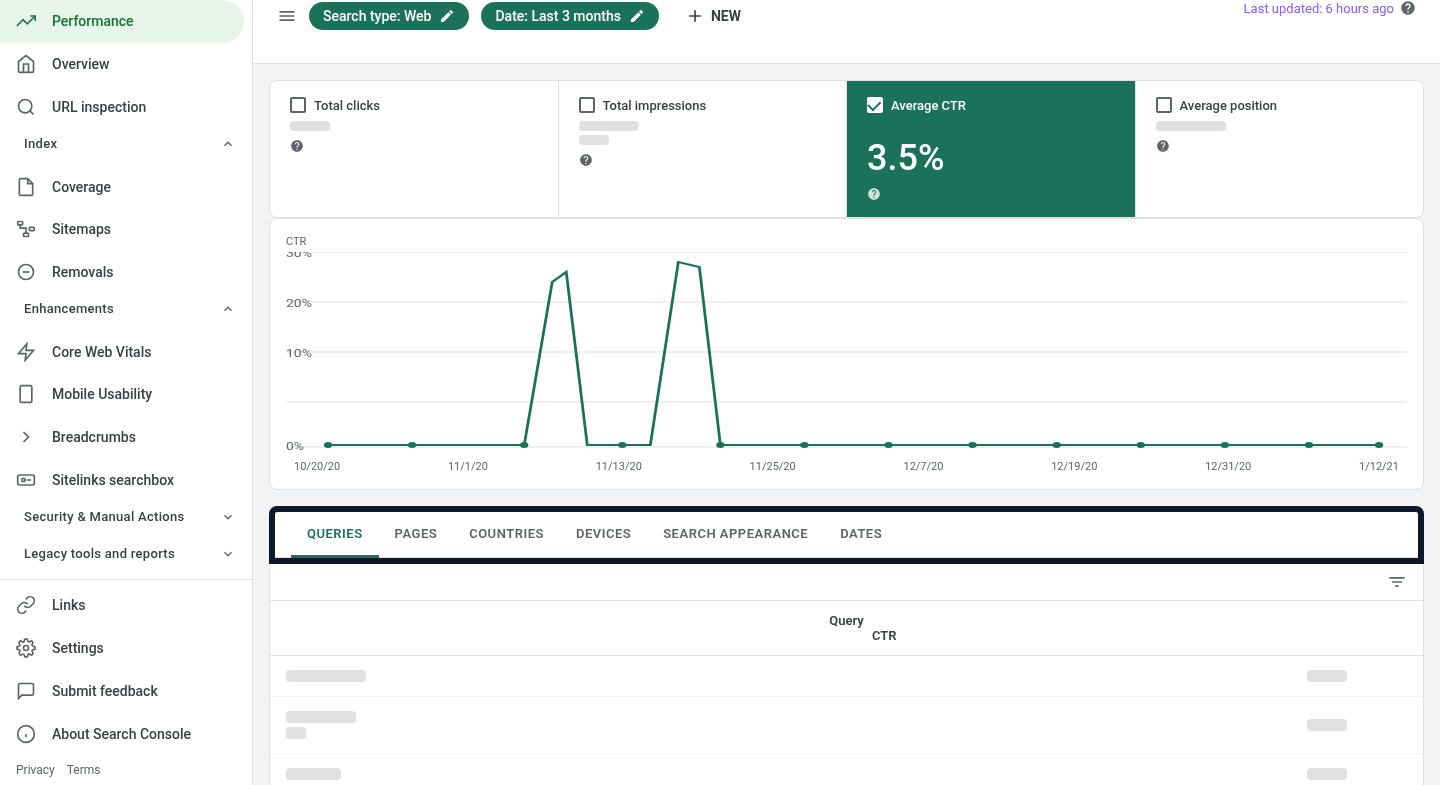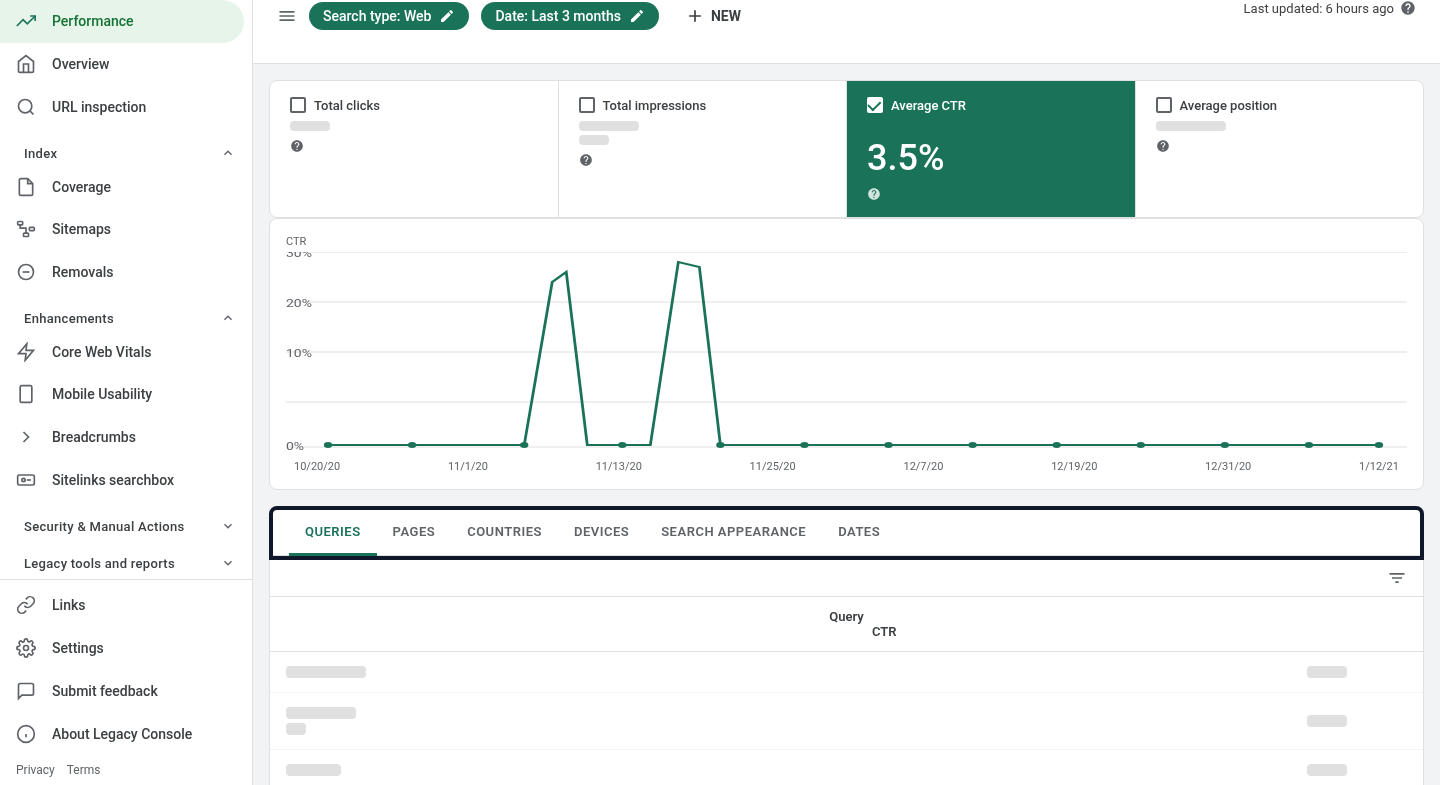--- a/index.html
+++ b/index.html
@@ -28,21 +28,21 @@
       border-radius: 0 24px 24px 0;
       margin-right: 8px;
       font-weight: 500;
     }
     .sidebar-item.active { background: #e6f4ea; color: #137333; }
     .sidebar-icon { width: 20px; height: 20px; display: flex; align-items: center; justify-content: center; flex-shrink: 0; }
     .sidebar-icon svg { width: 20px; height: 20px; }
 
     .sidebar-section-header {
       display: flex;
-      align-items: flex-end;
+      align-items: flex-start;
       justify-content: space-between;
       padding: 8px 16px 4px 24px;
       font-size: 11px;
       font-weight: 600;
       color: #5f6368;
       text-transform: none;
       letter-spacing: 0.3px;
       cursor: pointer;
       height: 40px;
     }
@@ -96,21 +96,21 @@
       padding: 6px 14px;
       border-radius: 20px;
       background: transparent;
       color: #3c4043;
       font-size: 14px;
       cursor: pointer;
       border: none;
       font-weight: bold;
     }
     .menu-icon { cursor: pointer; color: #5f6368; display: flex; align-items: center; }
-    .last-updated { font-size: 13px; color: #404040; display: flex; align-items: center; gap: 6px; }
+    .last-updated { font-size: 13px; color: #8b5cf6; display: flex; align-items: center; gap: 6px; }
 
     
     .content-area {
       flex: 1;
       overflow-y: auto;
       padding: 0;
       background: #f1f3f4;
     }
 
     
@@ -211,21 +211,21 @@
       justify-content: space-between;
       margin-top: 8px;
       font-size: 11px;
       color: #5f6368;
       padding: 0 8px;
     }
 
     
     .tabs-container {
       background: #fff;
-      border: 4px solid #0f172a;
+      border: 6px solid #0f172a;
       border-radius: 8px 8px 0 0;
       margin: 0 16px 0 16px;
     }
     .tabs-row {
       display: flex;
       border-bottom: 1px solid #e0e0e0;
       padding: 0 16px;
     }
     .tab {
       padding: 14px 16px;
@@ -458,21 +458,21 @@
   </div>
 
   <div class="sidebar-item">
     <span class="sidebar-icon">
       <svg viewBox="0 0 24 24" fill="none" stroke="#5f6368" stroke-width="2">
           <circle cx="12" cy="12" r="10"></circle>
           <line x1="12" y1="16" x2="12" y2="12"></line>
           <line x1="12" y1="8" x2="12.01" y2="8"></line>
         </svg>
     </span>
-    <span>About Legacy Console</span>
+    <span>About Search Console</span>
   </div>
 
   <div class="footer-links">
     <a>Privacy</a>
     <a>Terms</a>
   </div>
 
 </nav>
 
 <div class="main-content">

